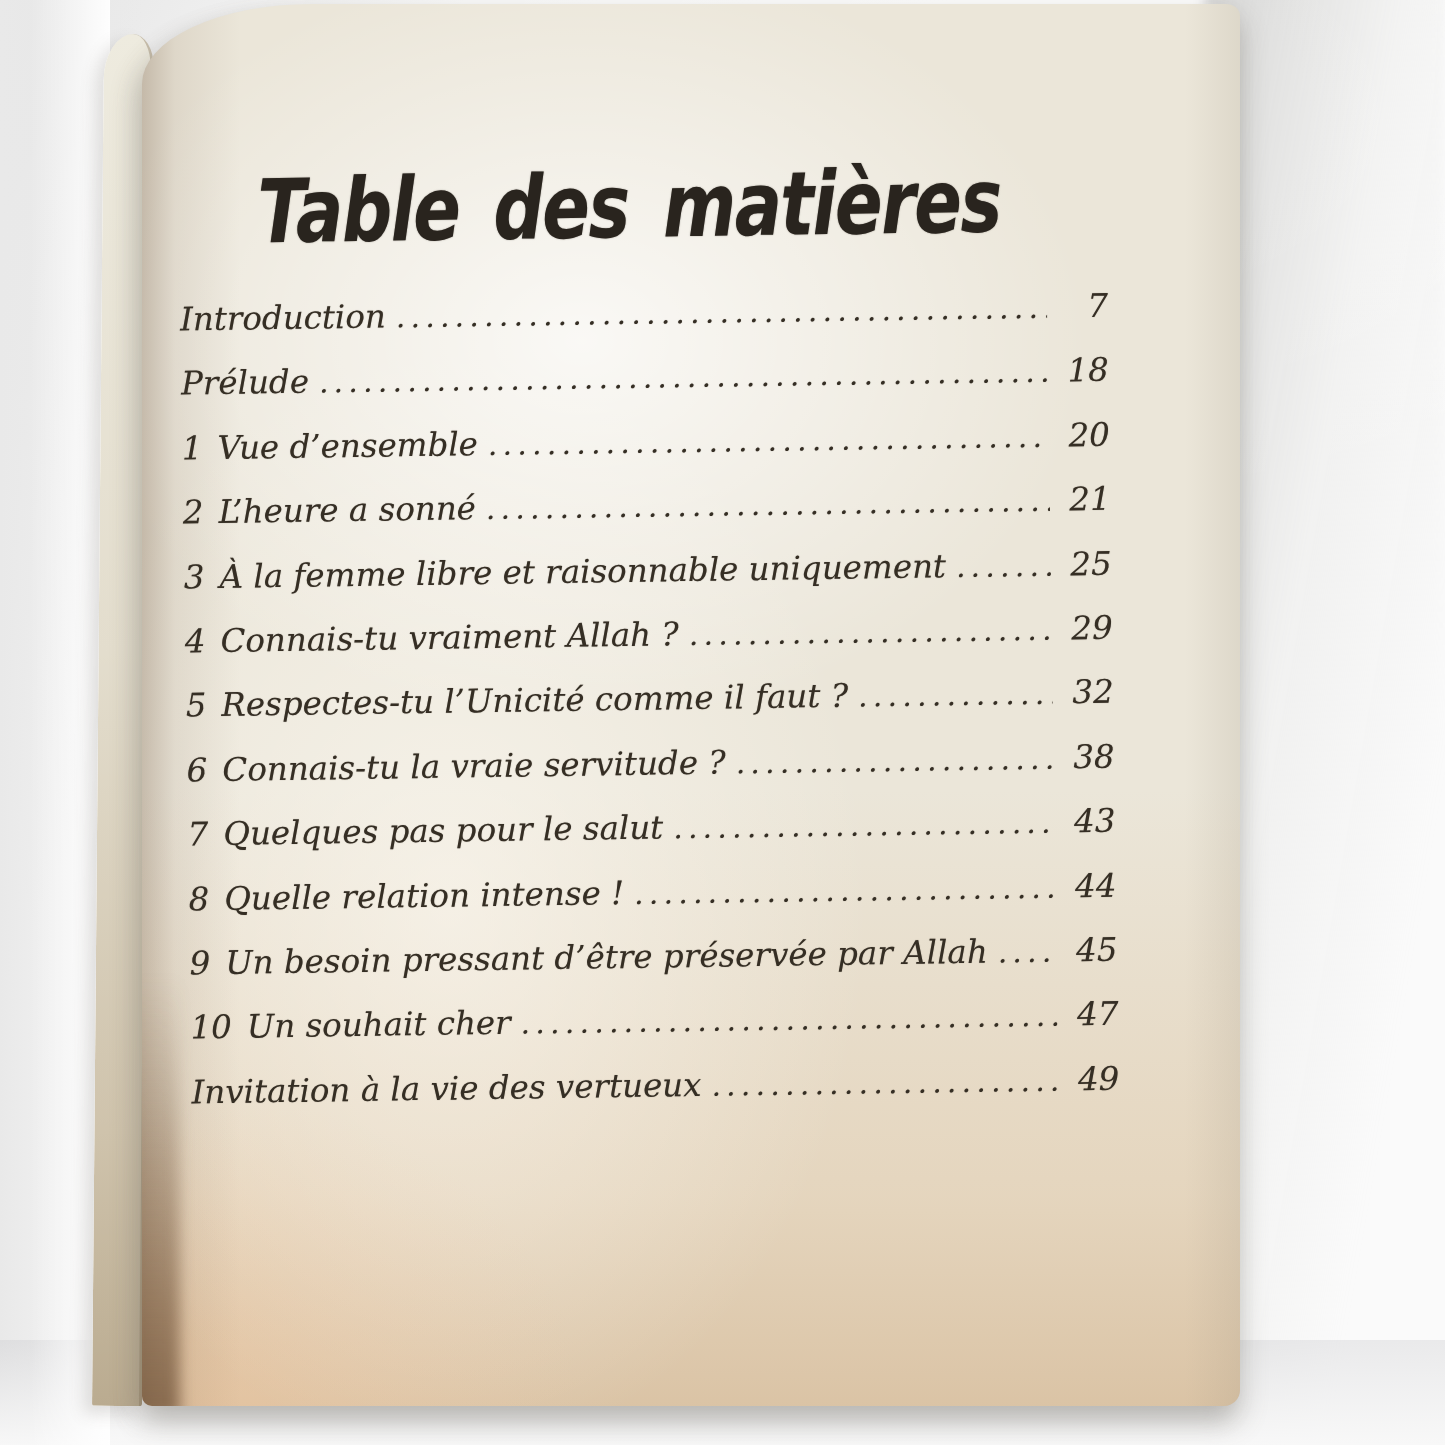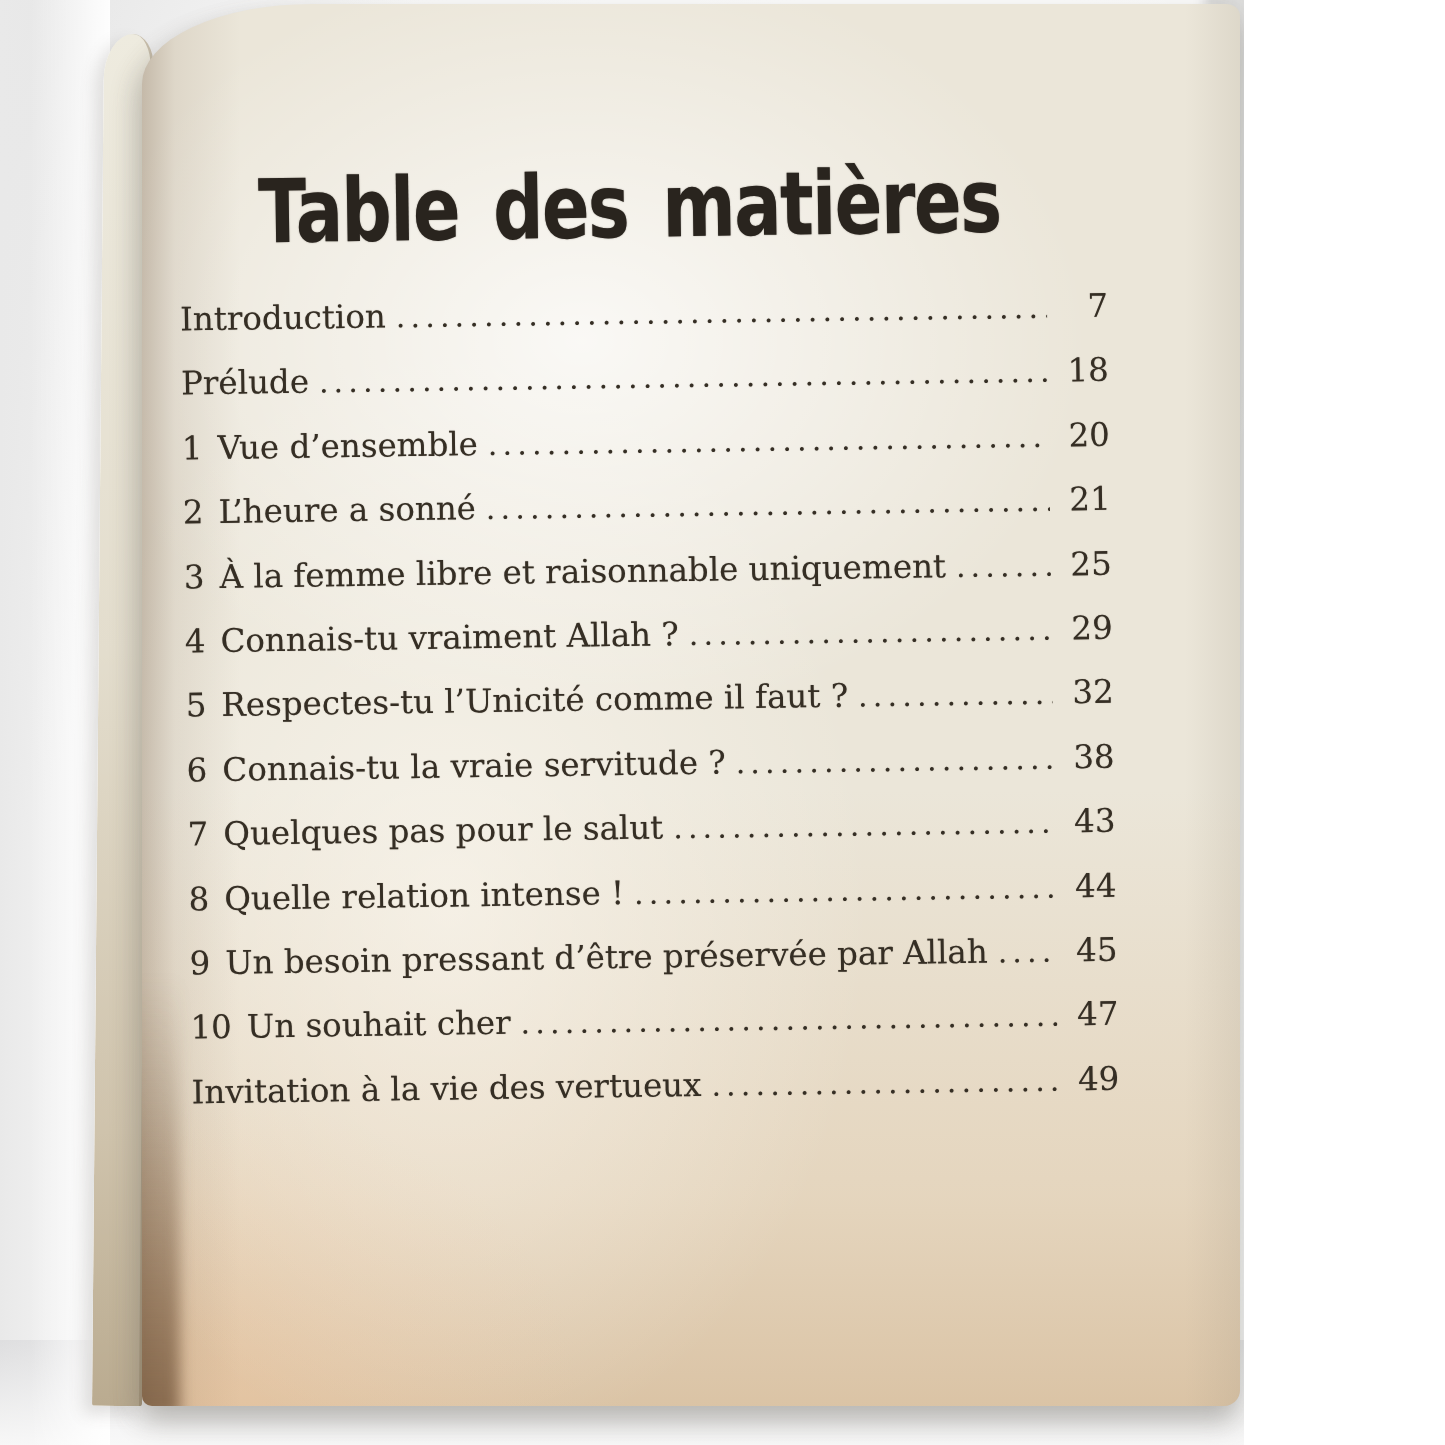--- a/index.html
+++ b/index.html
@@ -3,28 +3,29 @@
 <meta charset="utf-8">
 <style>
   html, body {
     margin: 0;
     padding: 0;
     background: #ffffff;
     font-family: "DejaVu Serif", "Liberation Serif", serif;
   }
   .scene {
     position: relative;
-    width: 1244px;
+    width: 1445px;
     height: 1445px;
     overflow: hidden;
     background:
       radial-gradient(1100px 700px at 75% 8%, rgba(255,255,255,0.9), rgba(255,255,255,0) 60%),
       linear-gradient(to right, #e9e9e9 0%, rgba(255,255,255,0) 10%),
       linear-gradient(115deg, rgba(210,210,210,0.55) 0%, rgba(255,255,255,0) 22%),
       #fafafa;
+    font-style: italic;
   }
   
   .bg-right {
     position: absolute;
     left: 1205px; top: -30px;
     width: 240px; height: 1500px;
     background: linear-gradient(100deg, rgba(182,182,180,0.55) 0%, rgba(226,226,224,0.35) 40%, rgba(255,255,255,0) 75%);
     filter: blur(6px);
     z-index: 0;
   }

